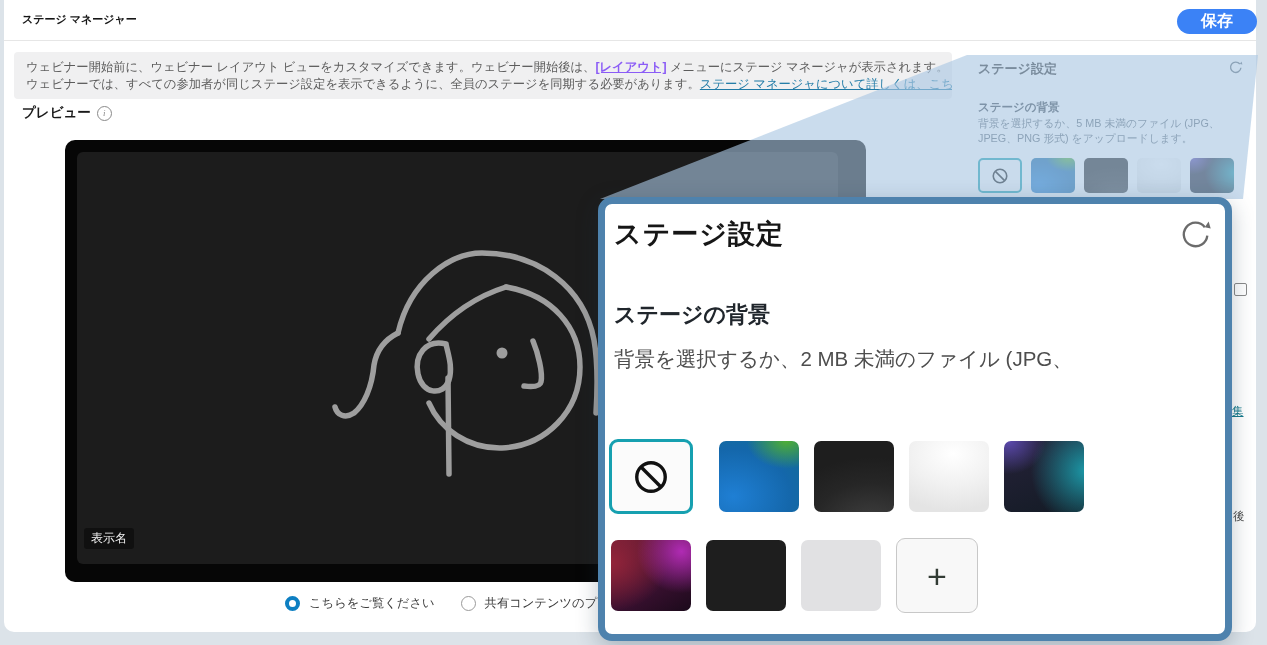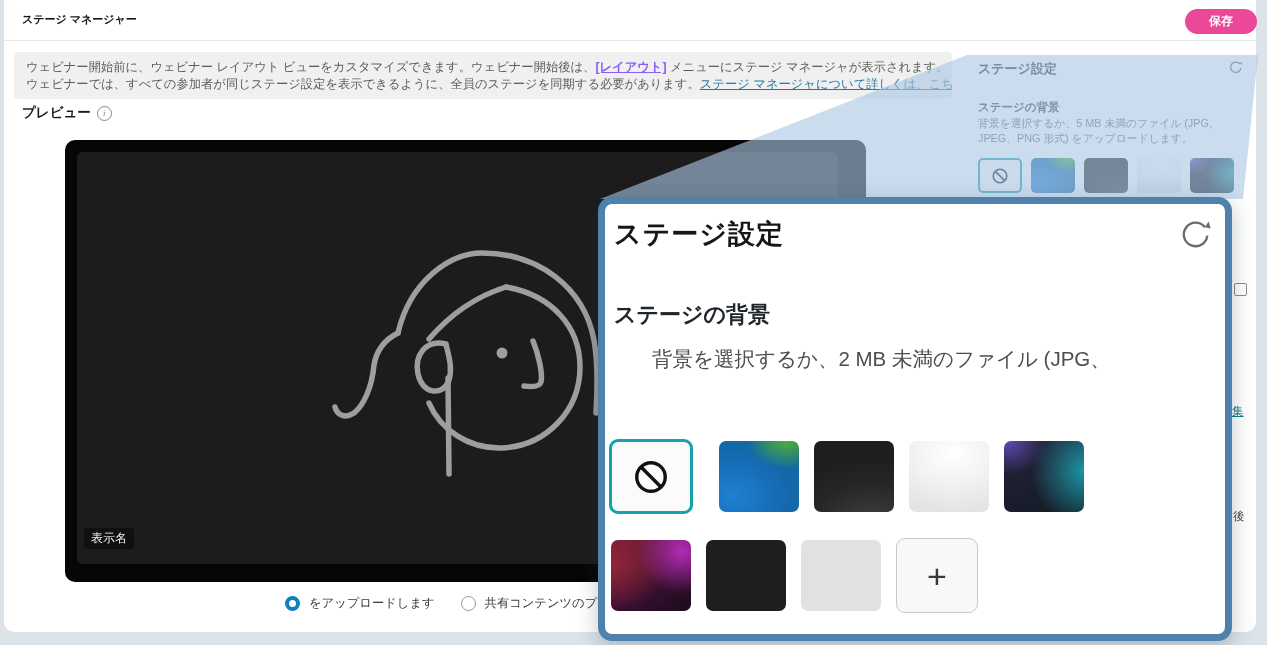--- a/index.html
+++ b/index.html
@@ -11,22 +11,22 @@
   }
   .card{
     position:absolute; left:4px; top:0; width:1252px; height:632px;
     background:#ffffff; border-radius:0 0 10px 10px;
   }
   
   .hdr-title{position:absolute; left:22px; top:12px; font-size:11px; font-weight:bold; color:#151515;}
   .hdr-rule{position:absolute; left:4px; top:40px; width:1252px; height:1px; background:#e6e6e6;}
   .save-btn{
     position:absolute; right:10px; top:9px; height:25px; padding:12px 24px;
-    background:#ec4899; color:#ffffff; border:none; border-radius:13px;
-    font-size:12px; font-weight:bold; font-family:inherit; cursor:pointer;
+    background:#3b82f6; color:#ffffff; border:none; border-radius:13px;
+    font-size:16px; font-weight:bold; font-family:inherit; cursor:pointer;
     display:flex; align-items:center;
   }
   
   .banner{
     position:absolute; left:14px; top:52px; width:938px; height:47px;
     background:#f0f0f1; border-radius:4px; padding:7px 12px; box-sizing:border-box;
     font-size:12.3px; line-height:16.5px; color:#5c5c5c; white-space:nowrap; overflow:hidden;
   }
   .banner b{color:#8b5cf6;text-decoration:underline;}
   .banner-link{color:#1f7aa6; text-decoration:underline; cursor:pointer;}
@@ -64,21 +64,21 @@
   .wedge{position:absolute; left:0; top:0; z-index:5; pointer-events:none;}
   
   .callout{
     position:absolute; left:598px; top:197px; width:634px; height:444px; z-index:10;
     background:#ffffff; border:7px solid #4e82ad; border-radius:14px; box-sizing:border-box;
     box-shadow:0 6px 22px rgba(30,50,70,.28);
   }
   .co-title{position:absolute; left:9px; top:12px; font-size:27px; font-weight:bold; color:#161616; letter-spacing:1px;}
   .co-refresh{position:absolute; right:13px; top:14px; width:34px; height:34px; cursor:pointer;}
   .co-heading{position:absolute; left:9px; top:96px; font-size:22px; font-weight:bold; color:#20262c;}
-  .co-desc{position:absolute; left:9px; top:139px; font-size:20.5px; line-height:31px; color:#4d4d4d; white-space:nowrap;margin-left:38px;}
+  .co-desc{position:absolute; left:9px; top:139px; font-size:20.5px; line-height:31px; color:#4d4d4d; white-space:nowrap;}
   .co-row{position:absolute; left:6px; display:flex; gap:15px; align-items:center;}
   .co-row.r1{top:235px;}
   .co-row.r2{top:334px;}
   .tile{width:80px; height:71px; border-radius:7px; box-sizing:border-box; cursor:pointer; flex:none;}
   .tile.t-none{
     width:84px; height:75px; border:3px solid #16a0b0; border-radius:9px; background:#fbfbfb;
     display:flex; align-items:center; justify-content:center; margin:0 11px 0 -2px;
   }
   .t-bluegreen{background:
     radial-gradient(95% 75% at 84% 0%, #4fae35 0%, rgba(79,174,53,0) 52%),
@@ -136,21 +136,21 @@
         </g>
         <circle cx="172" cy="108" r="5.5" fill="#9e9e9e"></circle>
       </svg>
       <div class="pv-name">表示名</div>
     </div>
   </div>
 
   <div class="radio-row">
     <div class="radio-item">
       <span class="rdot on"></span>
-      <span>をアップロードします</span>
+      <span>こちらをご覧ください</span>
     </div>
     <div class="radio-item">
       <span class="rdot off"></span>
       <span>共有コンテンツのプレビ</span>
     </div>
   </div>
 
   <div class="sb-title">ステージ設定</div>
   <svg class="sb-refresh" viewBox="0 0 26 26">
     <path d="M20.5,7 A9,9 0 1 0 22.4,13.5" fill="none" stroke="#5d6a75" stroke-width="2.4"></path>

